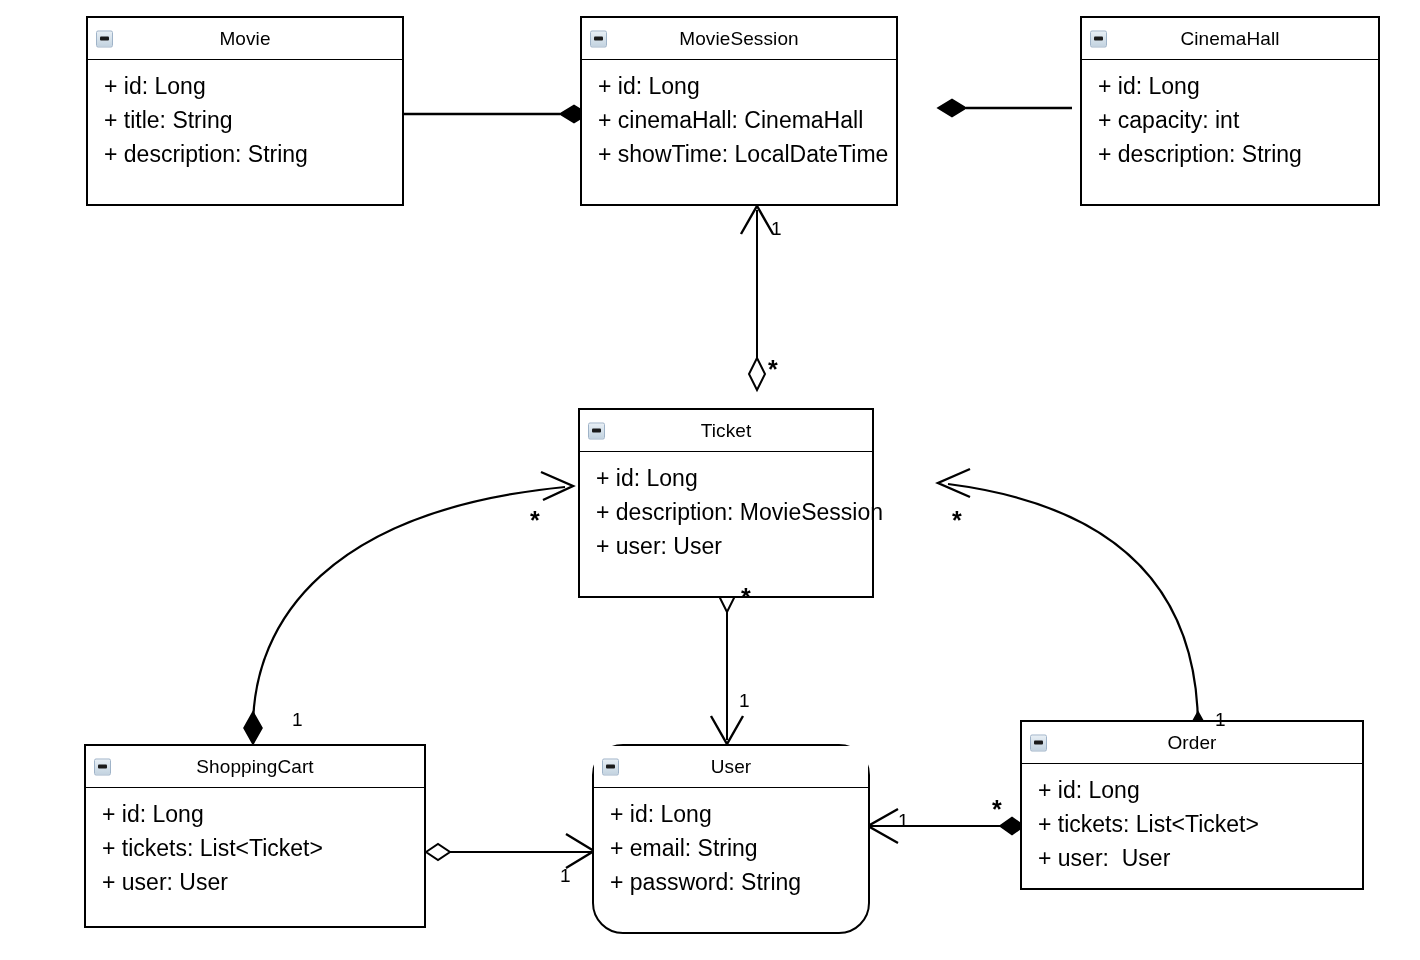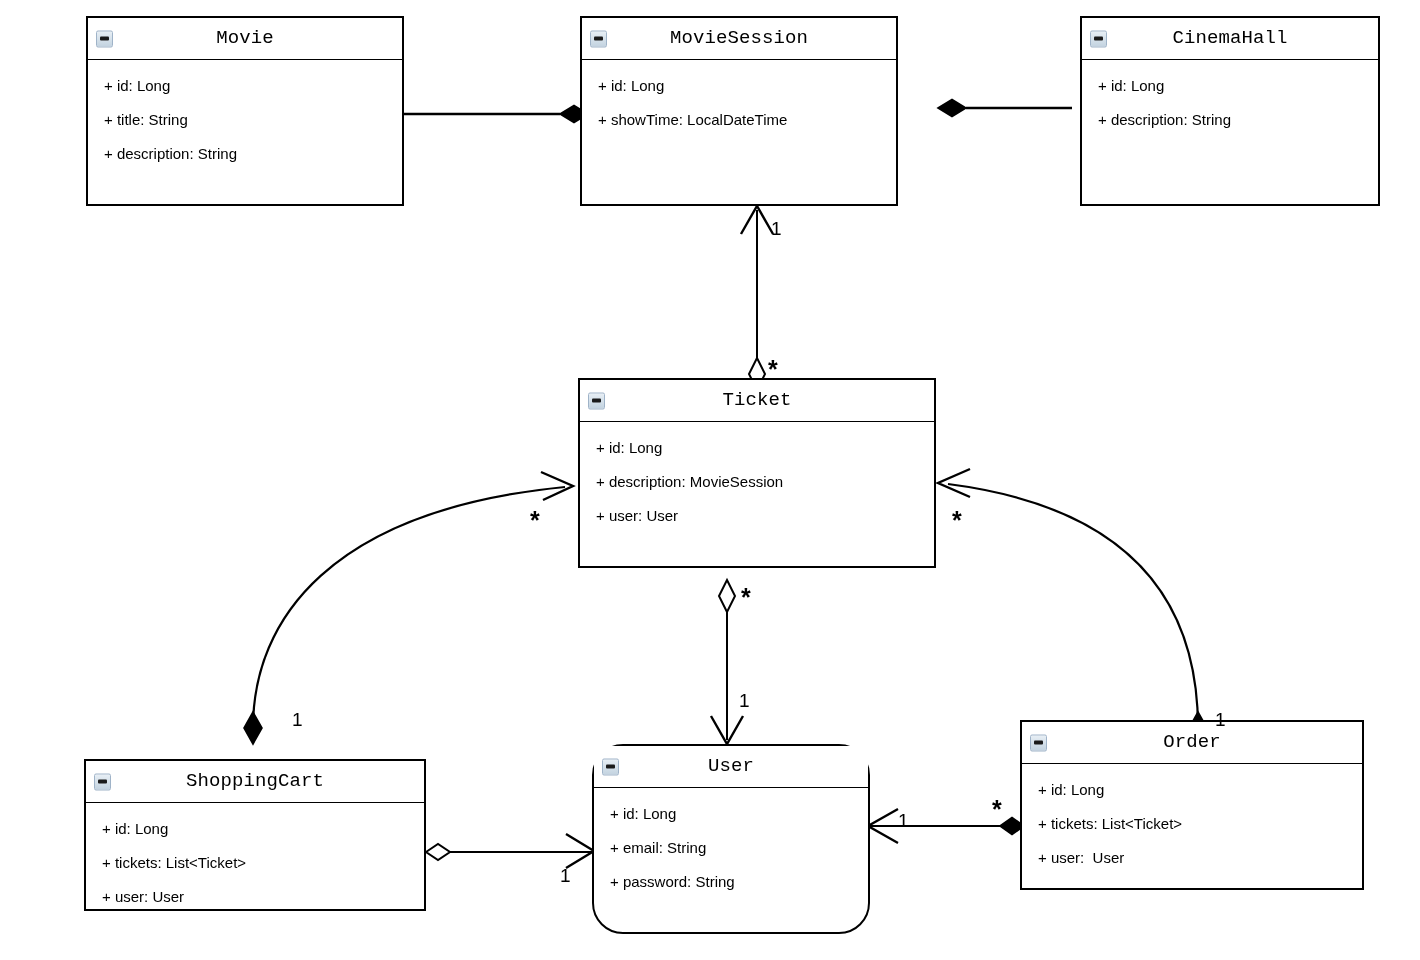--- a/index.html
+++ b/index.html
@@ -40,21 +40,20 @@
     background: #ffffff;
     display: flex;
     align-items: center;
     justify-content: center;
   }
   .uml-title {
     font-size: 19px;
     color: #000000;
     letter-spacing: 0.1px;
     line-height: 1;
-    font-family: Liberation Mono, monospace;
   }
   .collapse-icon {
     position: absolute;
     left: 8px;
     top: 50%;
     transform: translateY(-50%);
     width: 17px;
     height: 17px;
     box-sizing: border-box;
     border: 1px solid #9fb3c8;
@@ -68,21 +67,21 @@
     width: 9px;
     height: 4px;
     background: #1b1b1b;
     border-radius: 1px;
   }
   .uml-attrs {
     padding: 9px 0 0 0;
     box-sizing: border-box;
   }
   .uml-attr {
-    font-size: 15px;
+    font-size: 23px;
     color: #000000;
     padding: 0 0 0 16px;
     line-height: 34px;
     white-space: pre;
   }
   .edge-label {
     position: absolute;
     font-size: 19px;
     color: #000000;
     z-index: 3;
@@ -176,52 +175,54 @@
 
   <div class="uml-class" style="left:580px; top:16px; width:318px; height:190px;">
     <div class="uml-header">
       <div class="collapse-icon">
         <div class="bar"></div>
       </div>
       <div class="uml-title">MovieSession</div>
     </div>
     <div class="uml-attrs">
       <div class="uml-attr">+ id: Long</div>
+      <div class="uml-attr">+ cinemaHall: CinemaHall</div>
       <div class="uml-attr">+ showTime: LocalDateTime</div>
     </div>
   </div>
 
   <div class="uml-class" style="left:1072px; top:16px; width:300px; height:190px;margin-left:8px;">
     <div class="uml-header">
       <div class="collapse-icon">
         <div class="bar"></div>
       </div>
       <div class="uml-title">CinemaHall</div>
     </div>
     <div class="uml-attrs">
       <div class="uml-attr">+ id: Long</div>
+      <div class="uml-attr">+ capacity: int</div>
       <div class="uml-attr">+ description: String</div>
     </div>
   </div>
 
-  <div class="uml-class" style="left:578px; top:378px; width:358px; height:190px;">
+  <div class="uml-class" style="left:578px; top:408px; width:296px; height:190px;">
     <div class="uml-header">
       <div class="collapse-icon">
         <div class="bar"></div>
       </div>
       <div class="uml-title">Ticket</div>
     </div>
     <div class="uml-attrs">
       <div class="uml-attr">+ id: Long</div>
       <div class="uml-attr">+ description: MovieSession</div>
       <div class="uml-attr">+ user: User</div>
     </div>
   </div>
 
-  <div class="uml-class" style="left:84px; top:744px; width:342px; height:152px;margin-top:15px;">
+  <div class="uml-class" style="left:84px; top:744px; width:342px; height:184px;">
     <div class="uml-header">
       <div class="collapse-icon">
         <div class="bar"></div>
       </div>
       <div class="uml-title">ShoppingCart</div>
     </div>
     <div class="uml-attrs">
       <div class="uml-attr">+ id: Long</div>
       <div class="uml-attr">+ tickets: List&lt;Ticket&gt;</div>
       <div class="uml-attr">+ user: User</div>

